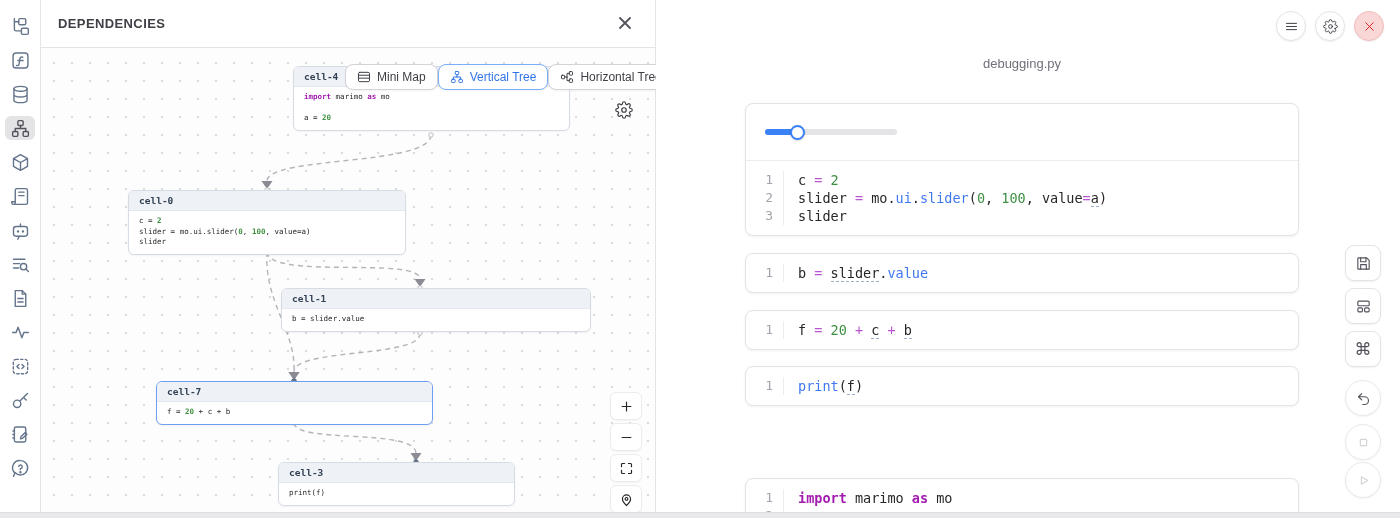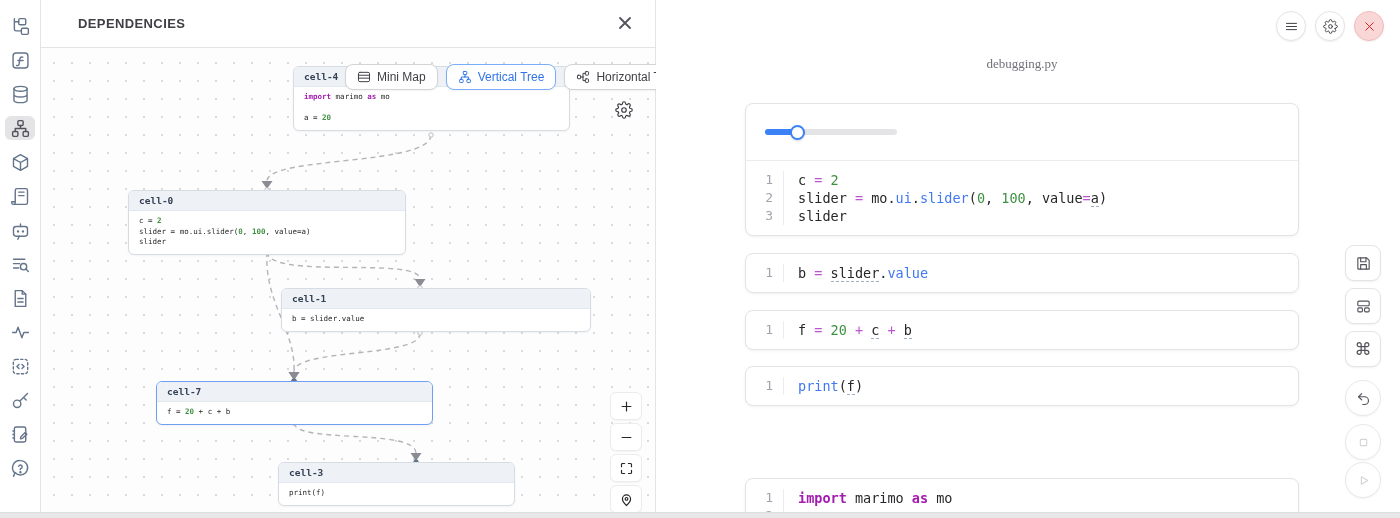--- a/index.html
+++ b/index.html
@@ -14,40 +14,40 @@
     border-radius:6px; color:#64748b; cursor:pointer; flex:none; }
   .rail-item.selected { background:#e4e4e7; color:#52525b; }
   .rail-item svg { width:21px; height:21px; stroke:currentColor; fill:none;
     stroke-width:1.6; stroke-linecap:round; stroke-linejoin:round; }
 
   
   #dep-panel { position:absolute; left:41px; top:0; width:615px; height:512px;
     border-right:1px solid #e4e4e7; background:#fdfdfd; }
   #dep-header { height:48px; border-bottom:1px solid #e4e4e7; display:flex; align-items:center;
     justify-content:space-between; padding:0 20px 0 17px; background:#fff; }
-  #dep-title { font-size:13px; font-weight:700; color:#3f3f46; letter-spacing:.03em;margin-left:20px; }
+  #dep-title { font-size:13px; font-weight:700; color:#3f3f46; letter-spacing:.03em; }
   #dep-close { width:18px; height:18px; color:#52525b; cursor:pointer; }
   #dep-close svg { width:16px; height:16px; stroke:currentColor; stroke-width:1.8; stroke-linecap:round; }
 
   #canvas { position:absolute; left:0; top:48px; width:615px; height:464px; overflow:hidden;
     background-image:radial-gradient(#d9d9de 1px, transparent 1.2px); background-size:18px 18px;
     background-position:4px 6px; }
   #edges { position:absolute; left:0; top:0; width:615px; height:464px; }
 
   .gnode { position:absolute; background:#fff; border:1px solid #d6dce4; border-radius:6px;
     box-shadow:0 1px 2px rgba(30,41,59,.05); cursor:pointer; }
   .gnode.selected { border:1.5px solid #6da0f2; }
   .gnode-header { background:#eef2f6; border-bottom:1px solid #e2e8f0; border-radius:5px 5px 0 0;
     padding:4px 10px; font-family:"DejaVu Sans Mono",monospace; font-size:9.5px; font-weight:700; color:#334155; }
   .gnode-body { padding:5px 10px 6px; }
   .gline { font-family:"DejaVu Sans Mono",monospace; font-size:7.5px; line-height:10.5px;
     color:#64748b; white-space:pre; min-height:10.5px; }
 
   
-  #viewbar { position:absolute; display:flex; gap:8px; z-index:5; }
+  #viewbar { position:absolute; display:flex; z-index:5; }
   .viewbtn { height:26px; display:flex; align-items:center; gap:6px; padding:0 11px; background:#fff;
     border:1px solid #d4d4d8; border-radius:8px; font-size:12px; color:#3f3f46; cursor:pointer;
     box-shadow:0 1px 2px rgba(0,0,0,.05); white-space:nowrap; }
   .viewbtn svg { width:14px; height:14px; stroke:currentColor; fill:none; stroke-width:1.7;
     stroke-linecap:round; stroke-linejoin:round; }
   .viewbtn.active { border:1.5px solid #7aaef8; color:#3075e8; }
   #graph-gear { position:absolute; left:574px; top:53px; width:18px; height:18px; color:#3f3f46;
     cursor:pointer; z-index:5; }
   #graph-gear svg { width:18px; height:18px; stroke:currentColor; fill:none; stroke-width:1.6; }
 
@@ -62,21 +62,21 @@
   #editor { position:absolute; left:657px; top:0; width:743px; height:512px; background:#fff; }
   #topbar { position:absolute; right:16px; top:11px; display:flex; gap:9px; }
   .circlebtn { width:30px; height:30px; border-radius:50%; background:#fff; border:1px solid #e4e4e7;
     box-shadow:0 1px 2px rgba(0,0,0,.07); display:flex; align-items:center; justify-content:center;
     color:#3f3f46; cursor:pointer; }
   .circlebtn svg { width:15px; height:15px; stroke:currentColor; fill:none; stroke-width:1.6;
     stroke-linecap:round; stroke-linejoin:round; }
   .circlebtn.danger { background:#f9d7d7; border-color:#f2bcbc; color:#dc2626; }
 
   #filename { position:absolute; left:88px; width:554px; top:56px; text-align:center;
-    font-family:Liberation Serif, serif; font-size:13px; color:#71717a; cursor:pointer; }
+    font-family:Liberation Sans, sans-serif; font-size:13px; color:#71717a; cursor:pointer; }
 
   #cells { position:absolute; left:88px; top:0; width:554px; }
   .cell { position:absolute; left:0; width:554px; background:#fff; border:1px solid #e3e3e8;
     border-radius:8px; box-shadow:0 1px 3px rgba(0,0,0,.06); overflow:hidden; }
   .slider-zone { height:57px; border-bottom:1px solid #ececf0; display:flex; align-items:center; padding-left:19px; }
   .slider-track { position:relative; width:132px; height:6px; border-radius:3px; background:#e4e4e7; }
   .slider-fill { position:absolute; left:0; top:0; height:6px; border-radius:3px; background:var(--slider-fill); }
   .slider-handle { position:absolute; top:-4.5px; width:15px; height:15px; border-radius:50%;
     background:#fff; border:2px solid var(--slider-fill); box-shadow:0 1px 2px rgba(0,0,0,.15); cursor:grab; }
   .code-zone { padding:10px 0; }

